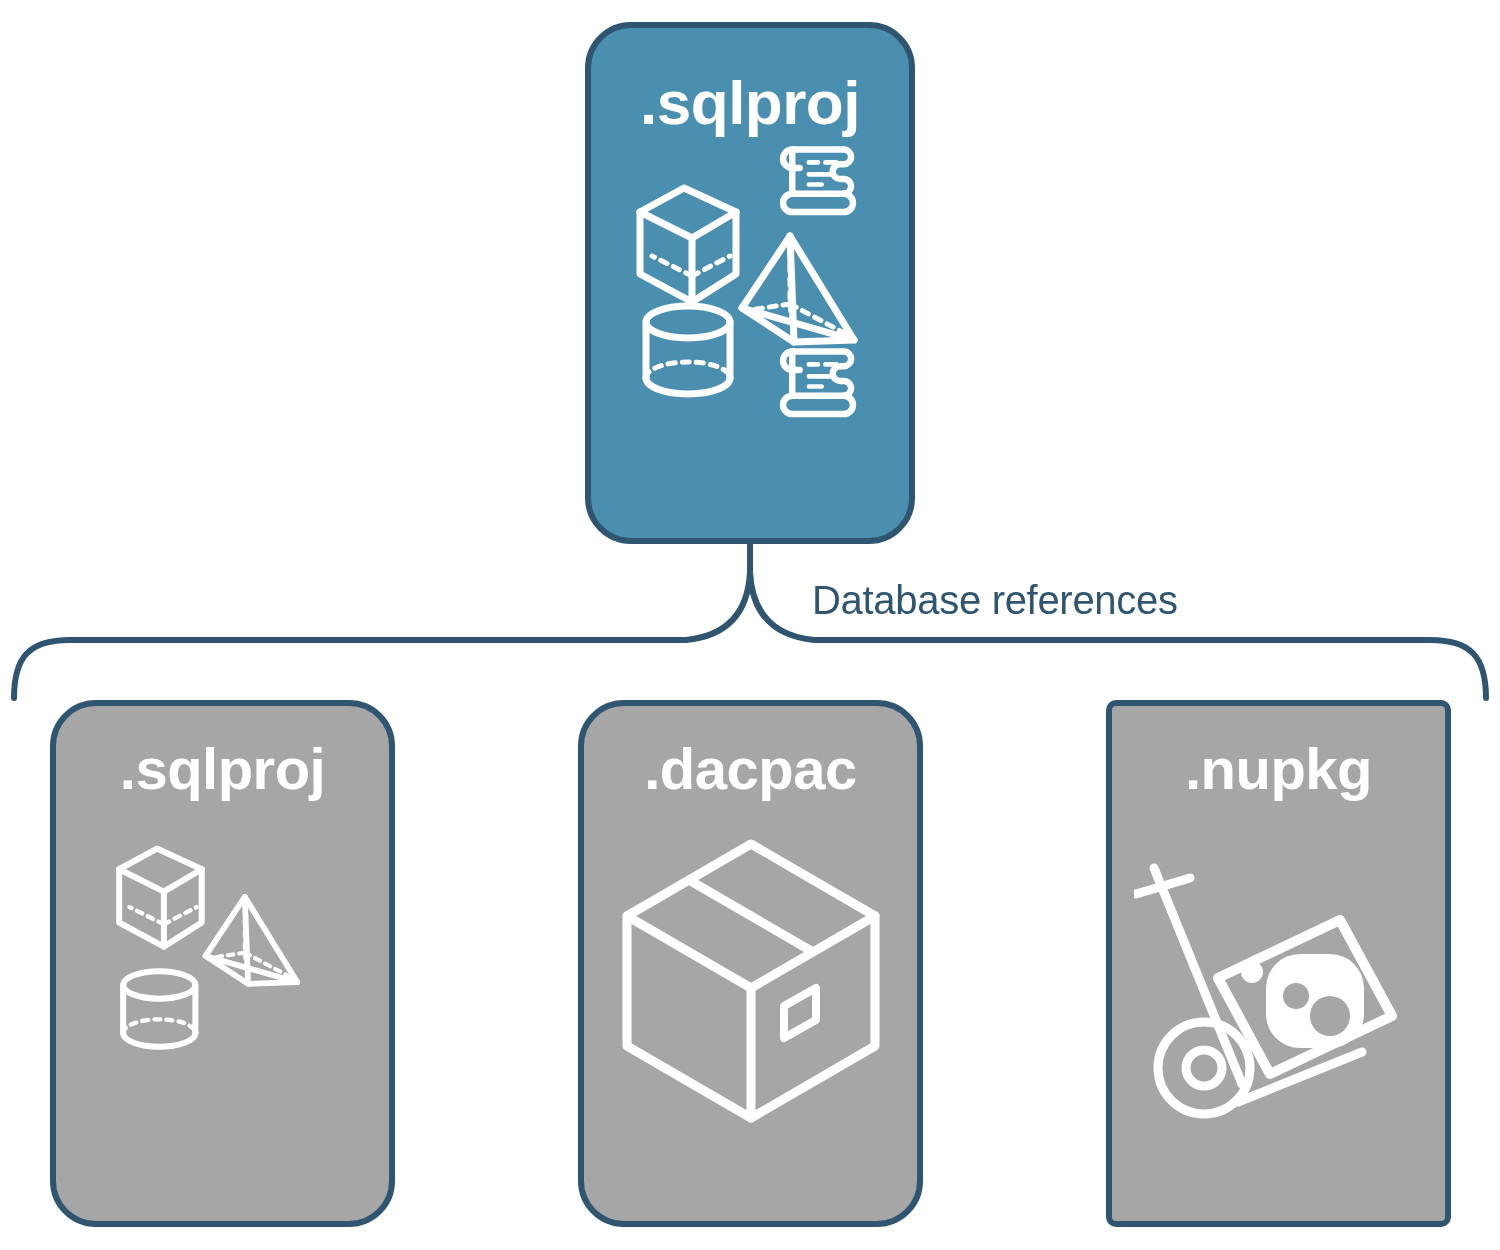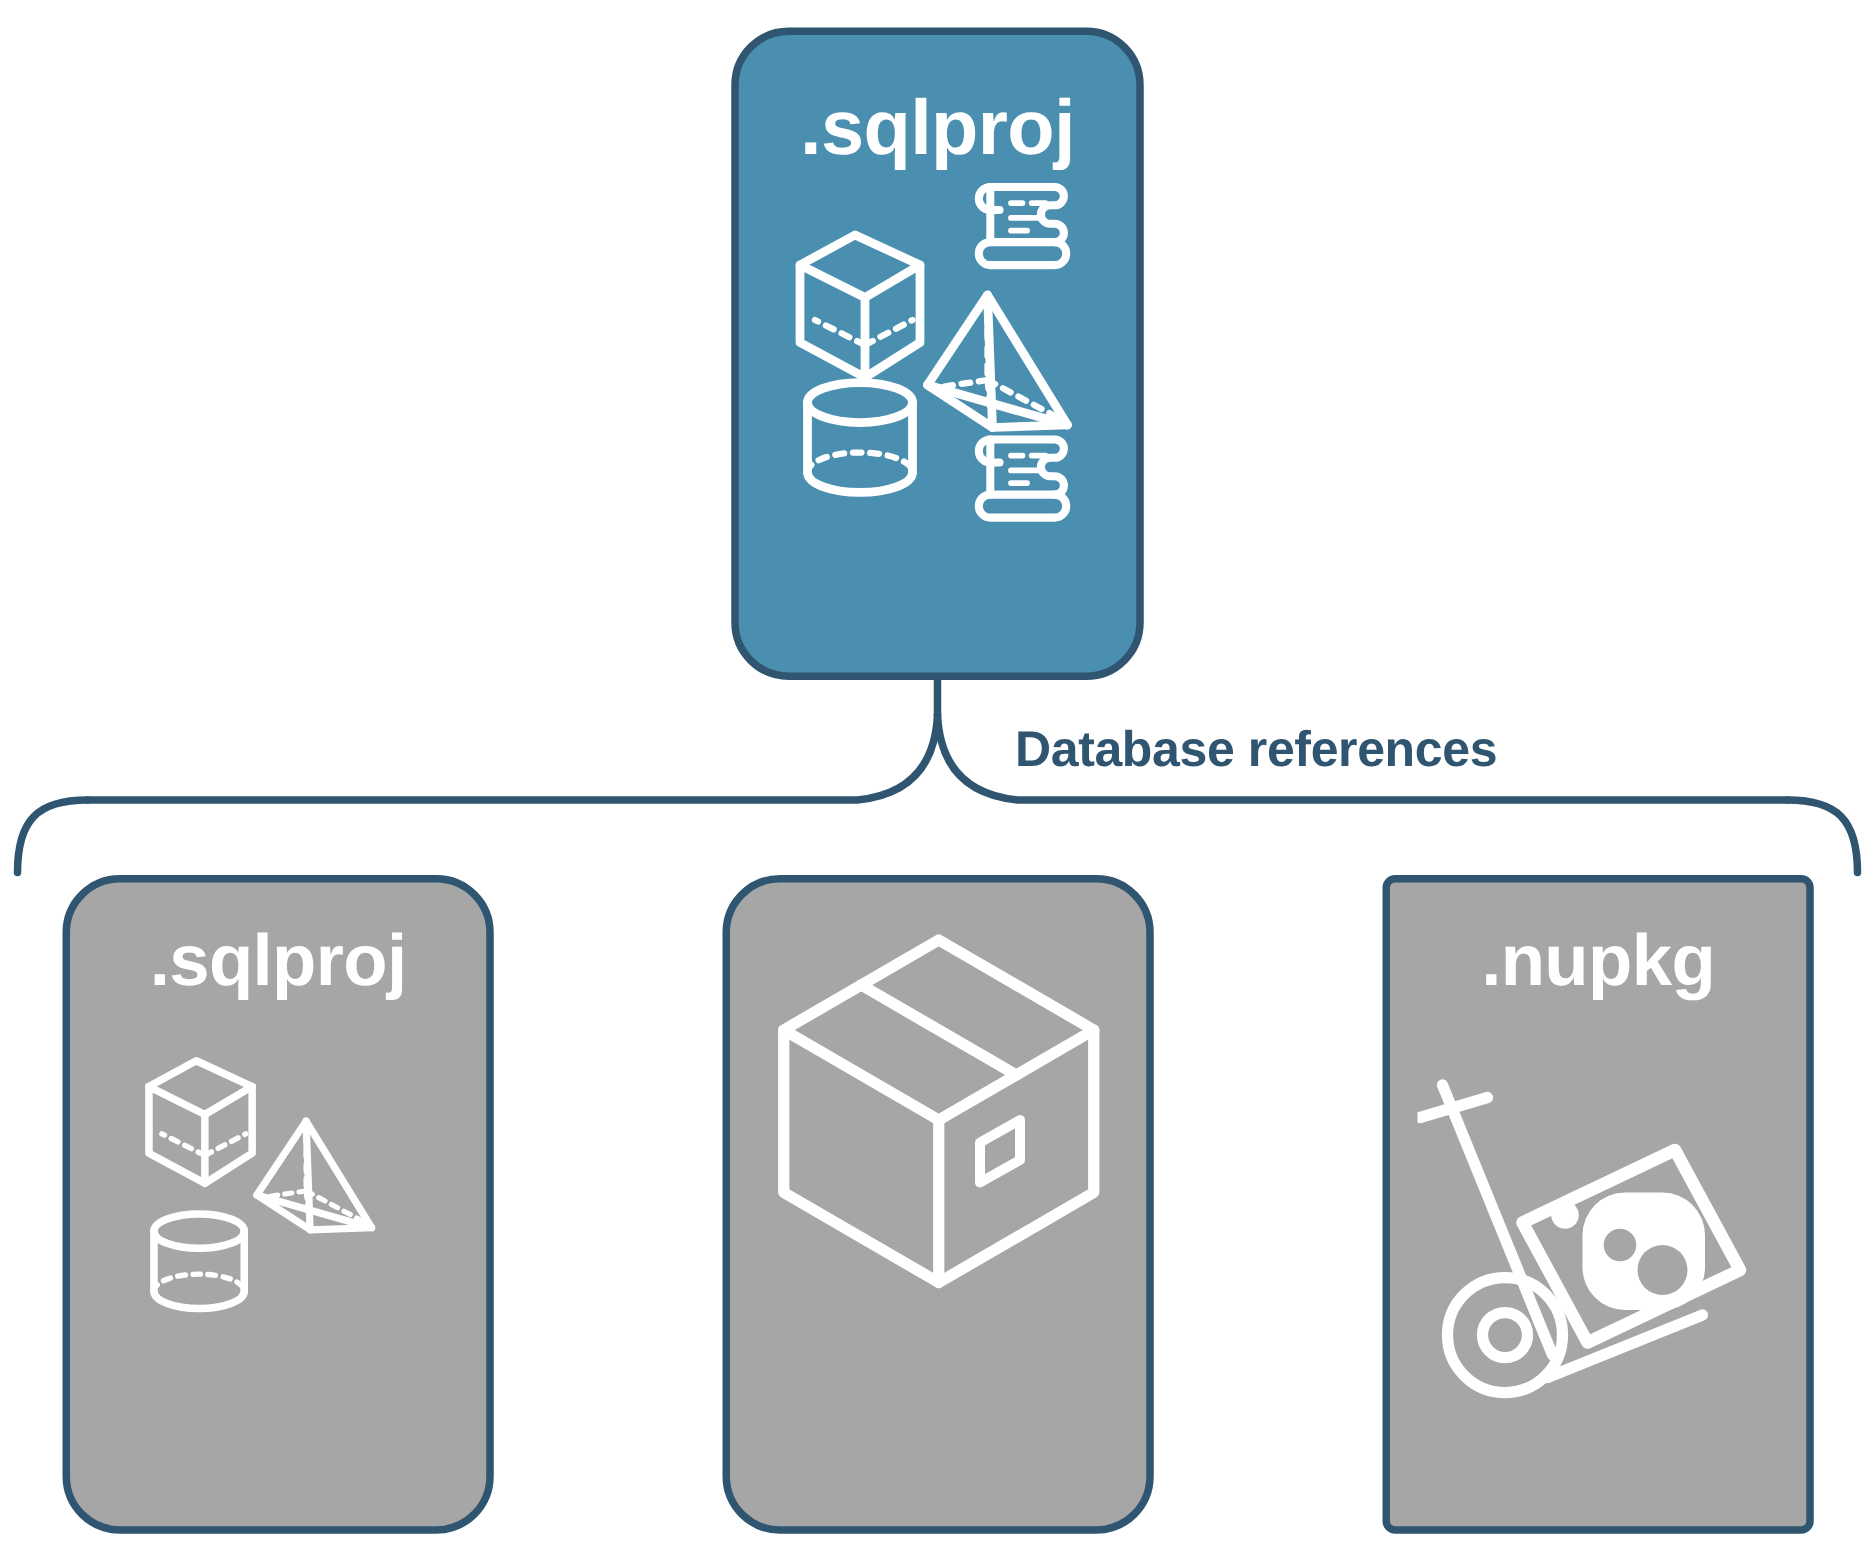--- a/index.html
+++ b/index.html
@@ -94,21 +94,21 @@
     height: 180px;
     pointer-events: none;
   }
 
   
   #brace-label {
     position: absolute;
     left: 812px;
     top: 578px;
     font-size: 40px;
-    font-weight: bold;
+    font-weight: normal;
     color: #2F5571;
     letter-spacing: -0.3px;
     white-space: nowrap;
     user-select: none;
   }
 </style>
 </head>
 <body>
 
 <div id="canvas">
@@ -206,20 +206,21 @@
           <path d="M6 22 V78"></path>
           <path d="M90 22 V78"></path>
           <path d="M6 78 a42 16 0 0 0 84 0"></path>
           <path d="M6 78 a42 16 0 0 1 84 0" stroke-dasharray="7 7" stroke-width="5"></path>
         </g>
       </svg>
     </div>
   </div>
 
   <div class="card gray" id="card-dacpac">
+    <div class="card-title">.dacpac</div>
     <div class="card-art">
       <svg width="290" height="300" viewBox="0 0 290 300" style="top:26px;" fill="none" stroke="#ffffff" stroke-width="9" stroke-linecap="round" stroke-linejoin="round">
         <g>
 
           <path d="M145 20 L269 92 L145 164 L21 92 Z"></path>
 
           <path d="M21 92 V222 L145 294 V164"></path>
 
           <path d="M269 92 V222 L145 294"></path>
 

